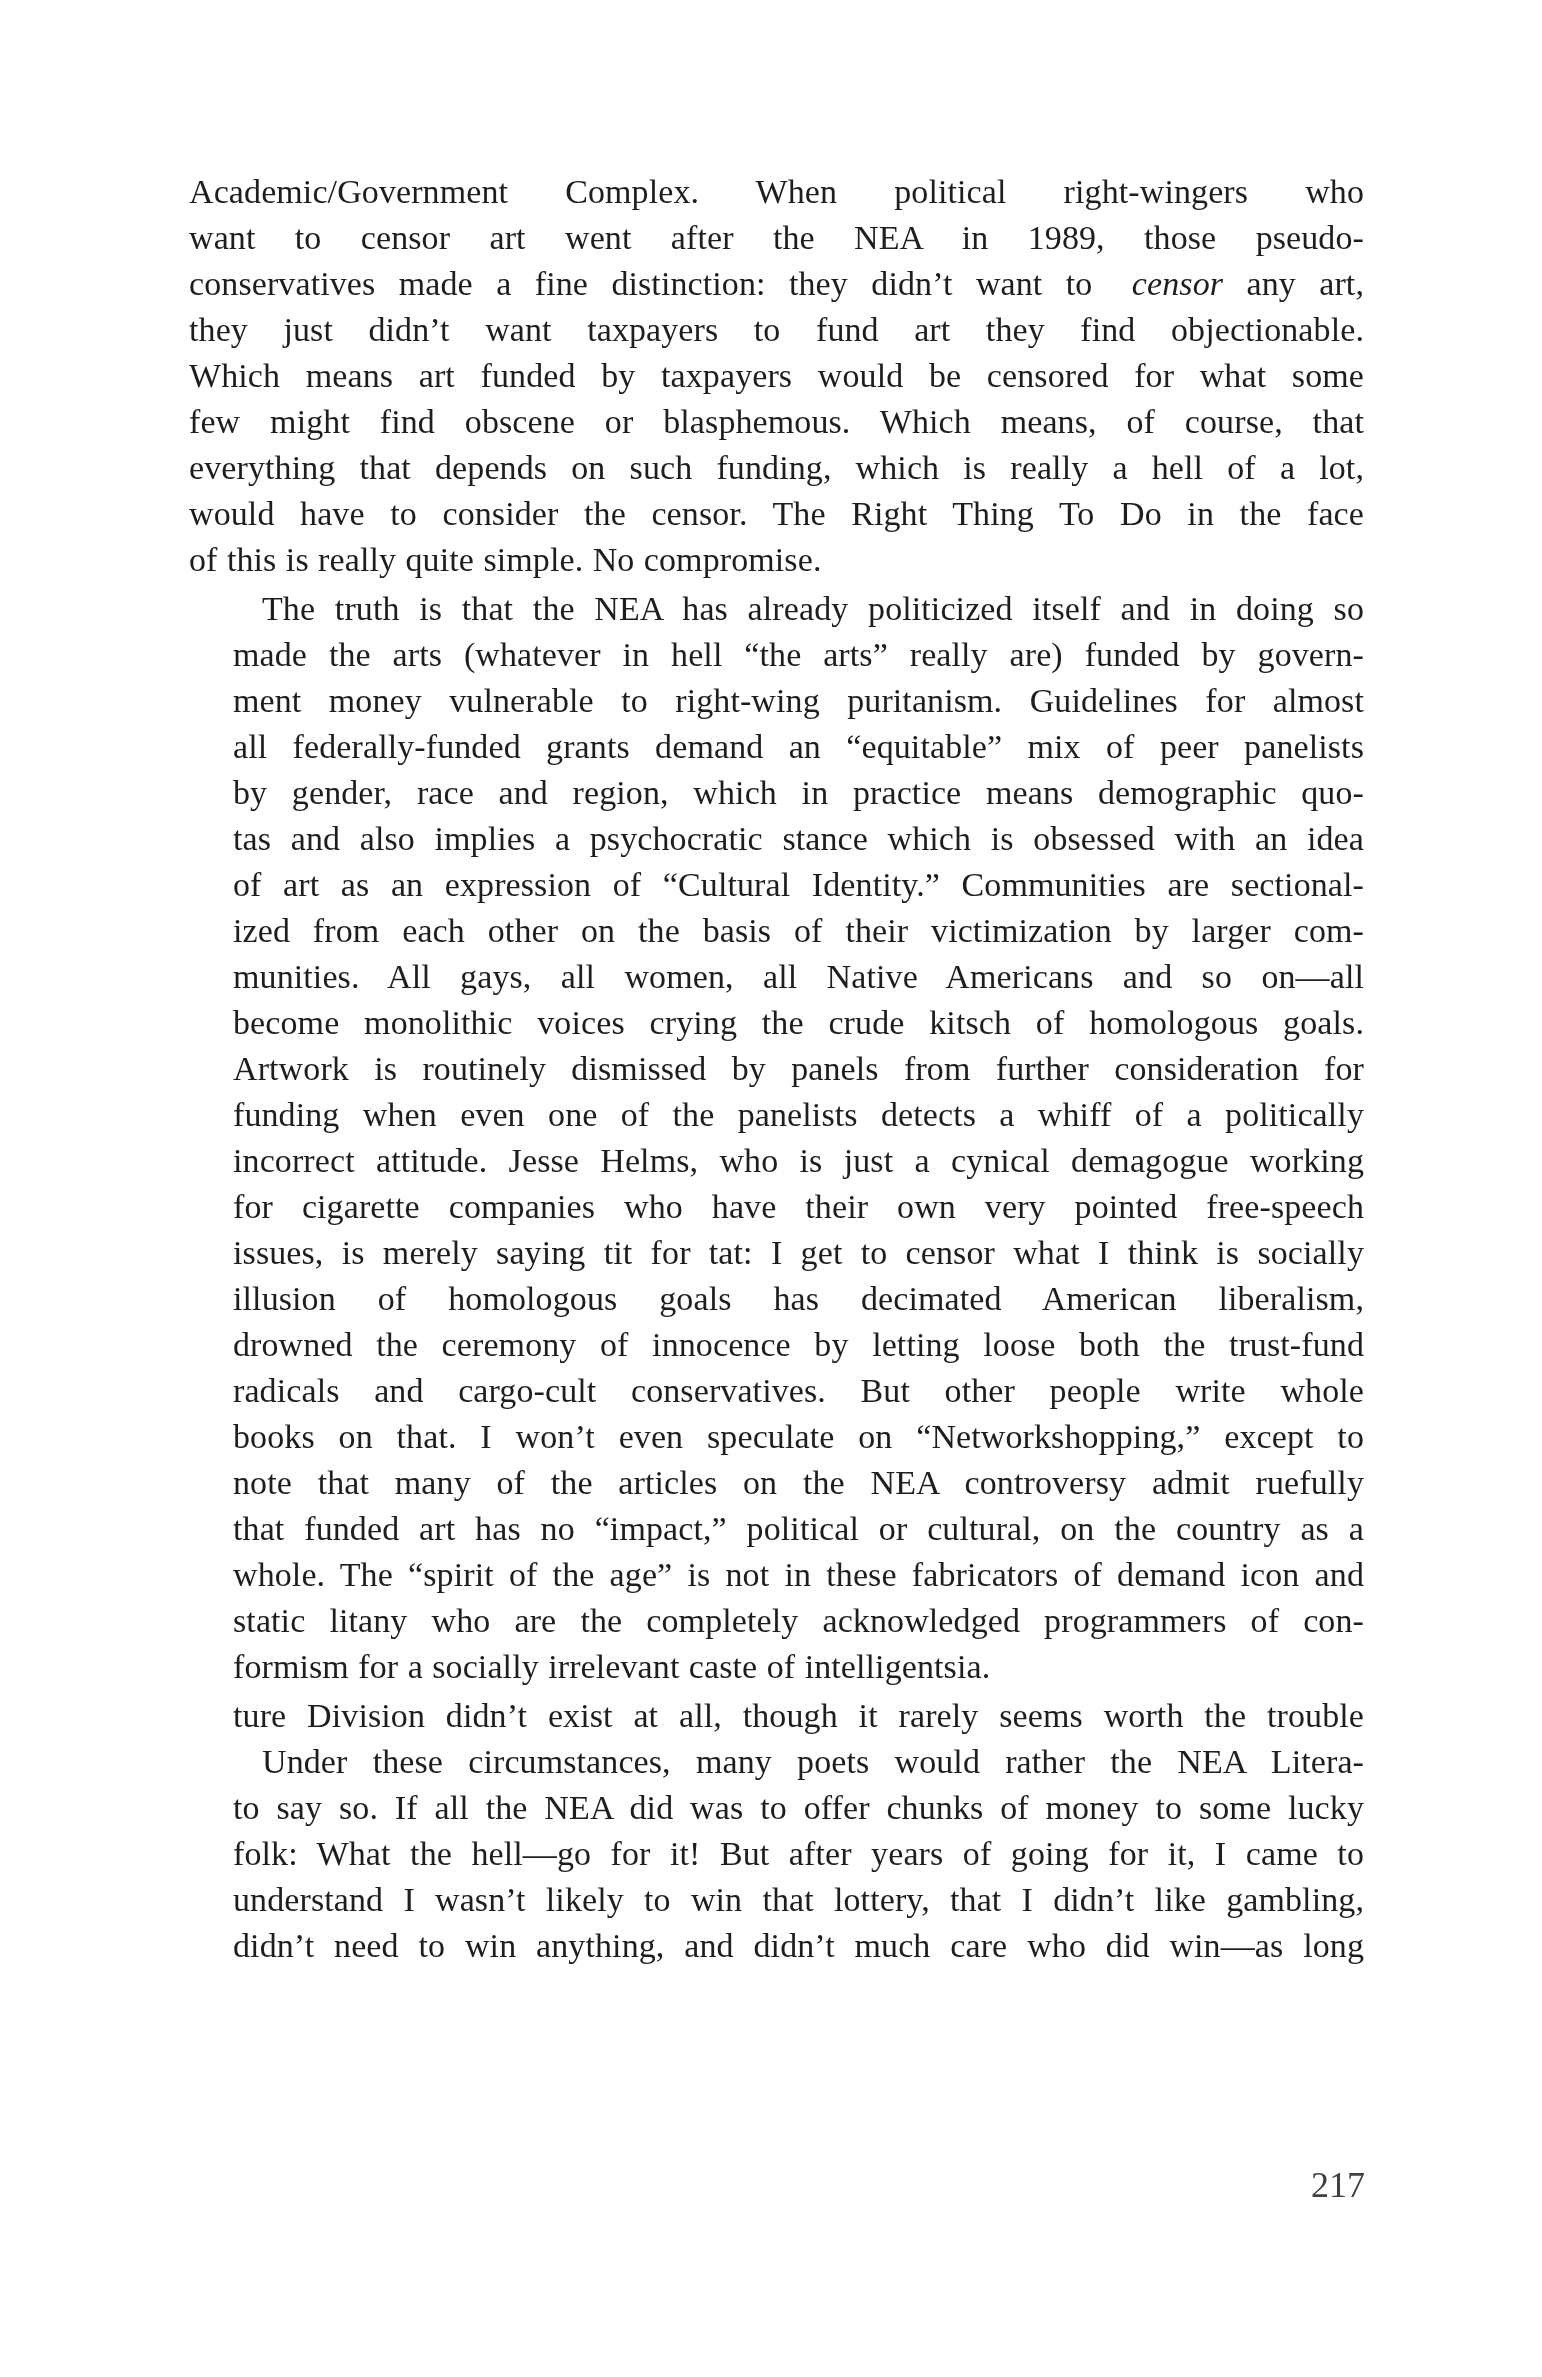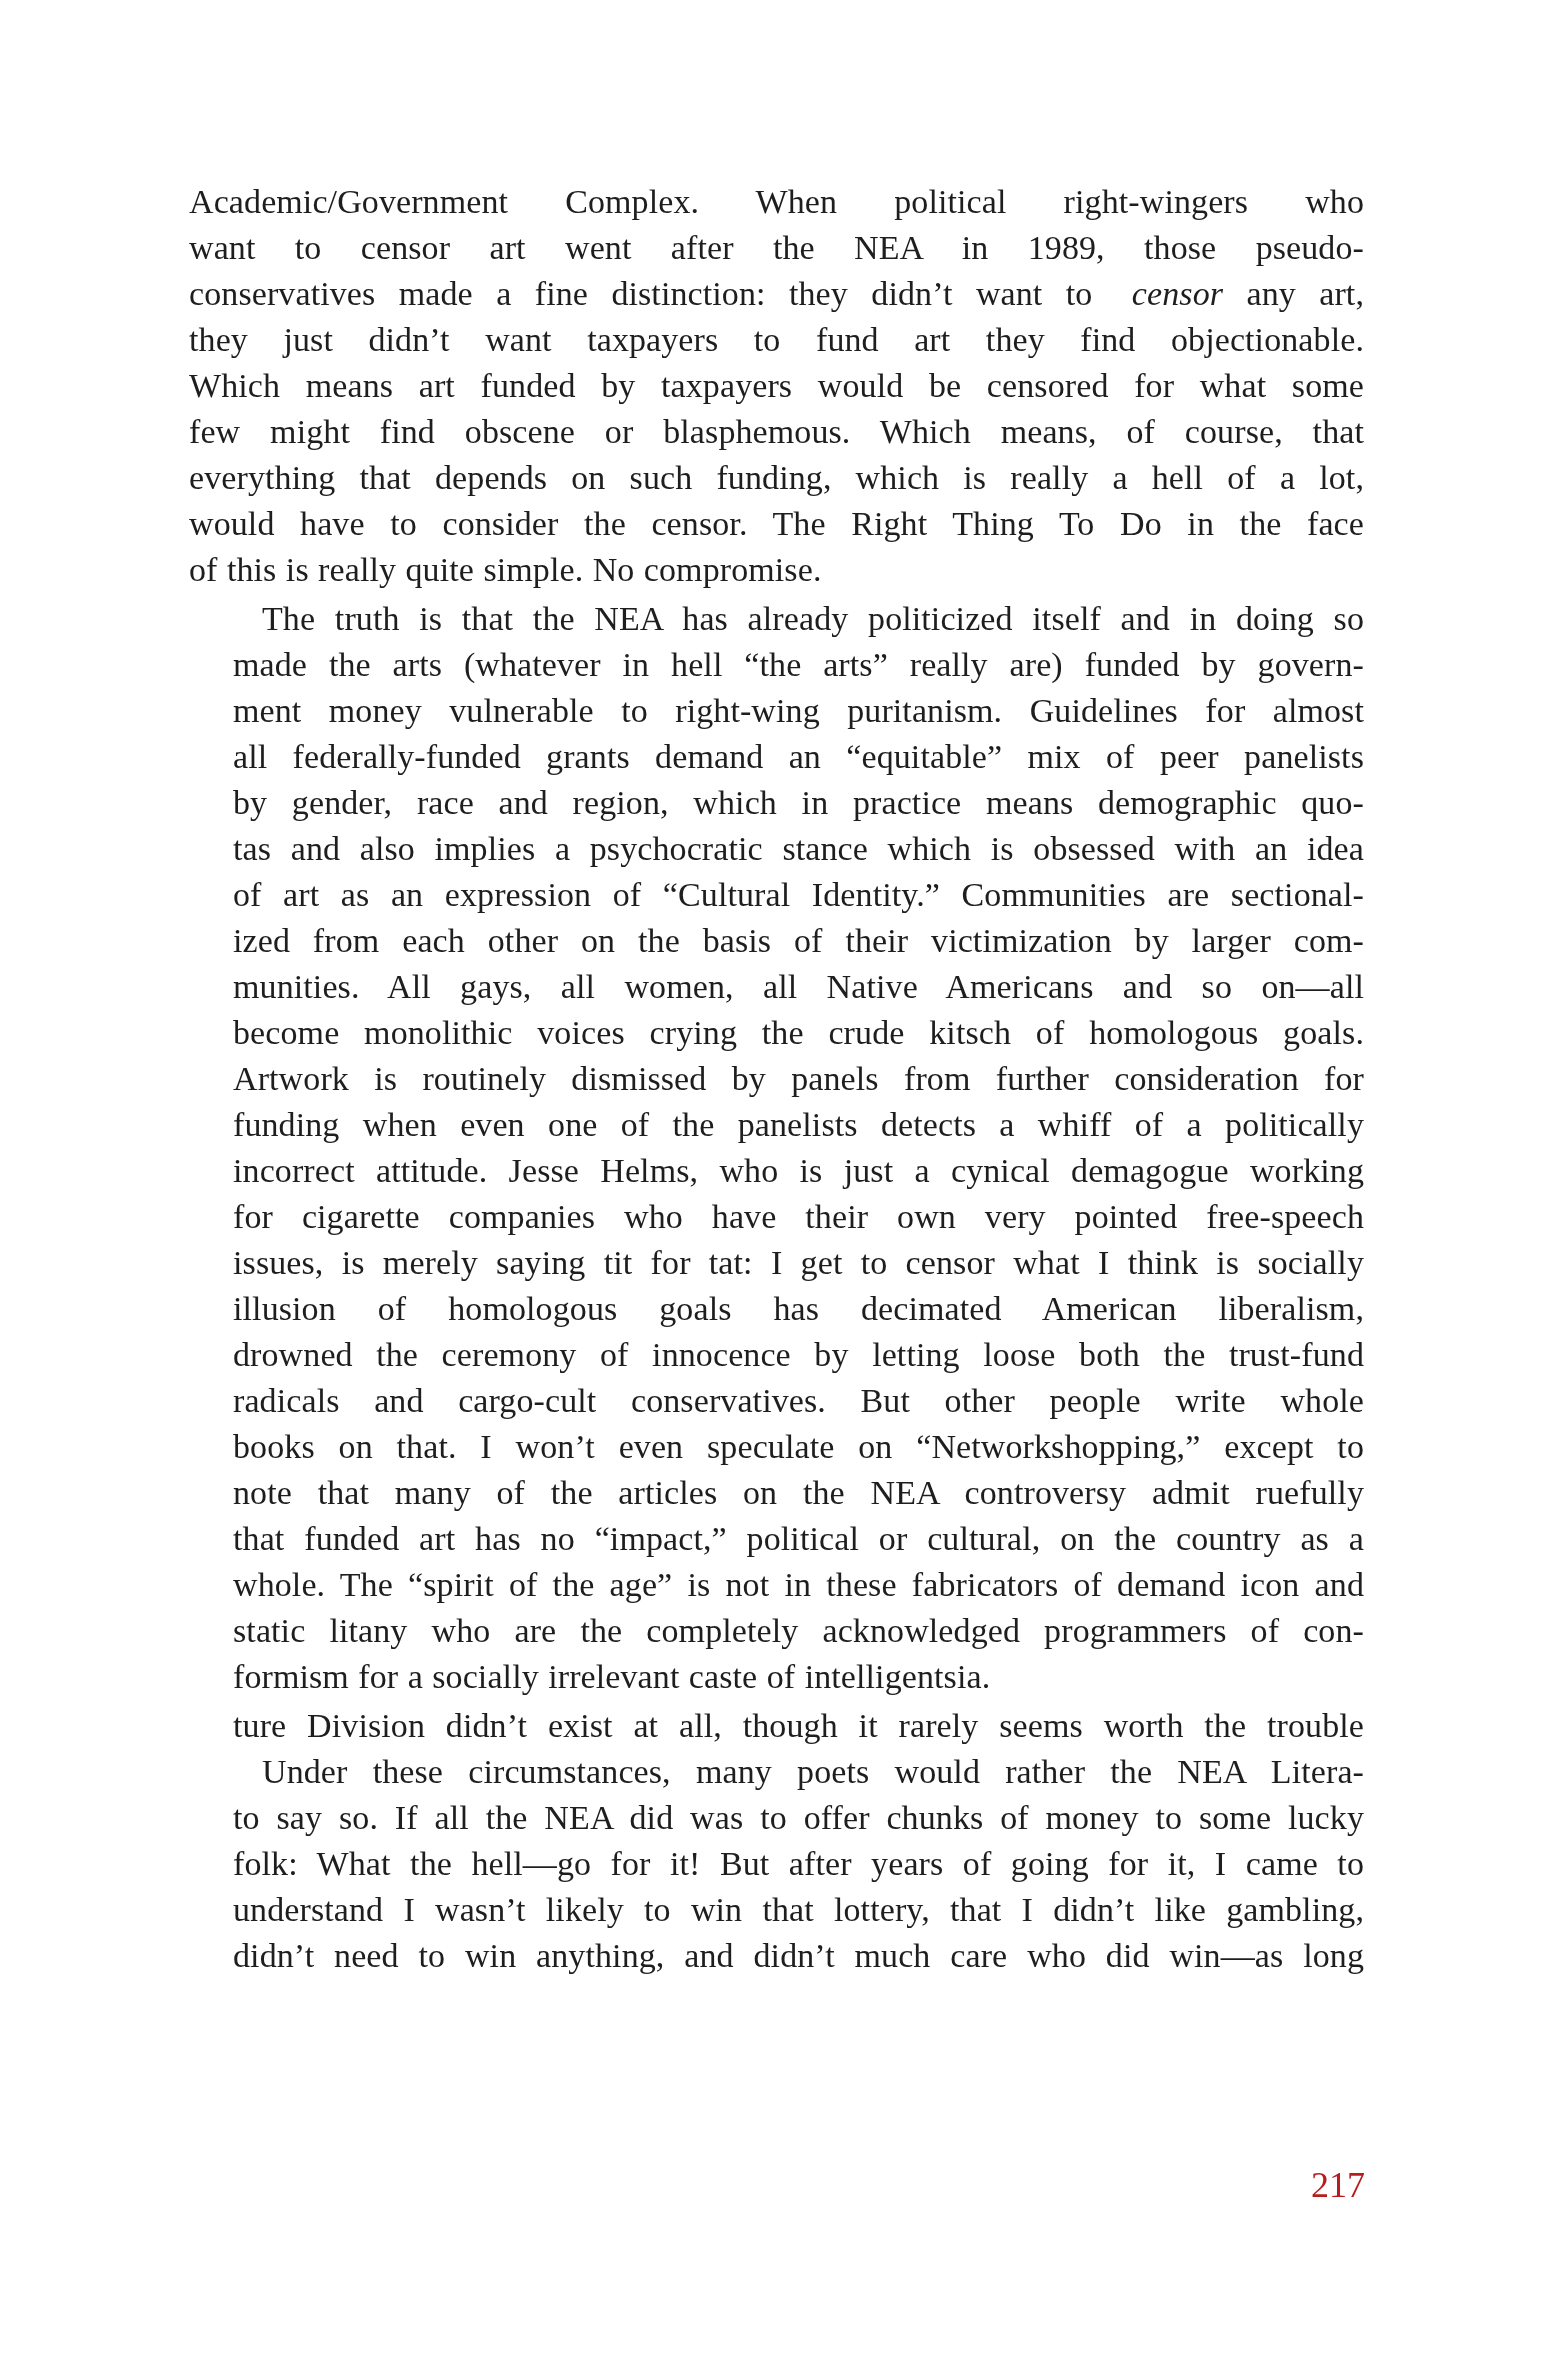--- a/index.html
+++ b/index.html
@@ -11,21 +11,21 @@
       width: 1542px;
       height: 2377px;
       position: relative;
       overflow: hidden;
       color: #1e1e1e;
       font-family: "Liberation Serif", "DejaVu Serif", serif;
     }
     .page {
       position: absolute;
       left: 189px;
-      top: 179px;
+      top: 169px;
       width: 1175px;
     }
     .para {
       margin: 0;
     }
     .para + .para {
       margin-top: 3.2px;
       margin-left: 44px;
     }
     .line {
@@ -47,21 +47,21 @@
       padding-left: 29px;
     }
     .page-number {
       position: absolute;
       left: 1299px;
       top: 2161px;
       width: 66px;
       text-align: right;
       font-size: 36px;
       line-height: 49px;
-      color: #b91c1c;
+      color: #404040;
     }
     em { font-style: italic; margin-left: 16px; }
   </style>
 </head>
 <body>
 
 <main class="page">
 
   <p class="para">
     <span class="line">Academic/Government Complex. When political right-wingers who</span>

